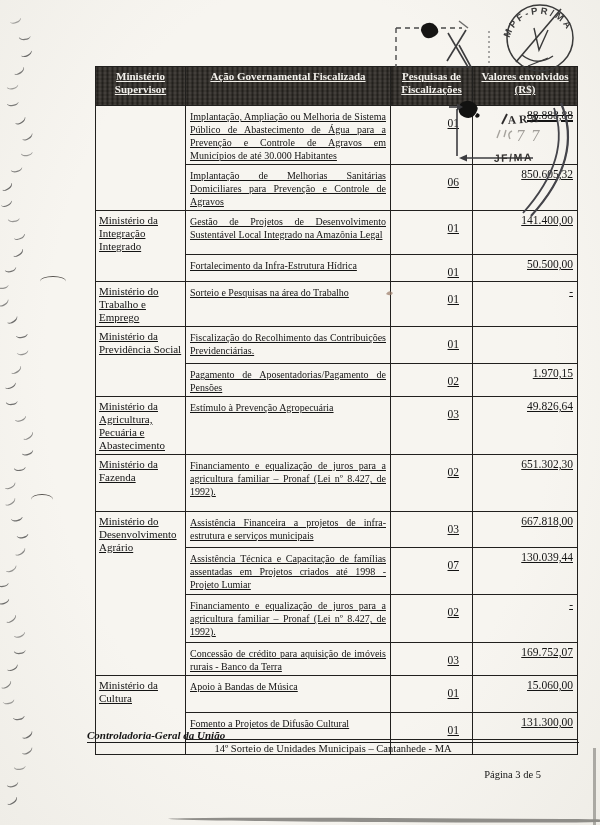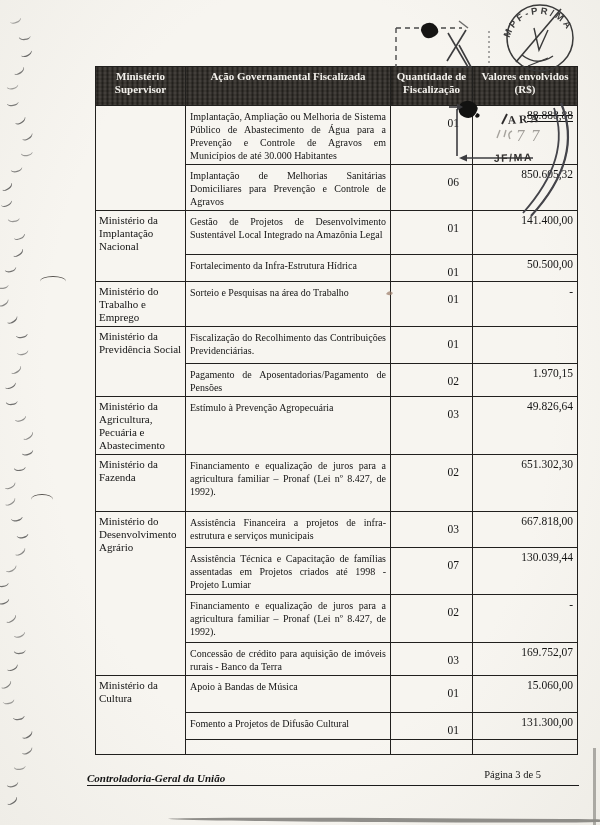--- a/index.html
+++ b/index.html
@@ -7,21 +7,21 @@
         background:#f5f3ee;
         background-image:radial-gradient(ellipse at 50% 45%, #f7f5f0 60%, #efede7 100%);
         font-family:"Liberation Serif","DejaVu Serif",serif;color:#141414;}
 
   
   .hook{position:absolute;font:13px "DejaVu Serif",serif;color:#3e3e3e;pointer-events:none;}
   .arc{position:absolute;border-top:1.6px solid #55514d;border-radius:50%;height:10px;pointer-events:none;}
 
   
   table.fisc{position:absolute;left:95px;top:66px;width:482px;border-collapse:collapse;table-layout:fixed;}
-  table.fisc td,table.fisc th{border:1px solid #21201e;vertical-align:top;overflow:hidden;}
+  table.fisc td,table.fisc th{border:1px solid #21201e;vertical-align:top;overflow:hidden;text-decoration:underline;}
   th.hd{background:#36322c;
         background-image:repeating-linear-gradient(90deg, rgba(0,0,0,.28) 0 2px, rgba(255,255,255,.05) 2px 5px),
                          repeating-linear-gradient(0deg, rgba(255,255,255,.06) 0 1px, rgba(0,0,0,.12) 1px 4px);
         color:#f3f1ec;font-weight:bold;font-size:11px;line-height:13px;text-align:center;
         padding:3px 2px 2px;height:33px;border:1px solid #111;}
   td.min{font-size:11px;line-height:13px;padding:3px 2px 2px 3px;}
   td.act{font-size:10px;line-height:13px;padding:4px 4px 2px 4px;text-align:justify;}
   td.qty{font-size:11.5px;line-height:13px;text-align:right;padding:11px 13px 2px 2px;}
   td.val{font-size:11.5px;line-height:13px;text-align:right;padding:3px 4px 2px 2px;}
   td.nb{border-bottom:none;}
@@ -30,21 +30,21 @@
   
   svg.overlay{position:absolute;left:0;top:0;pointer-events:none;}
   .stamp-frag{font:bold 11.5px "Liberation Serif",serif;letter-spacing:3px;fill:#2d2b2b;}
   .hw-gray{font:italic 14px "DejaVu Serif",serif;letter-spacing:6px;fill:#a09d98;}
   .stamp-jf{font:bold 10.5px "Liberation Sans",sans-serif;letter-spacing:1.5px;fill:#33312f;}
   .stamp-circ-text{font:bold 9.5px "Liberation Sans",sans-serif;letter-spacing:2.5px;fill:#3a3a3a;}
 
   
   .footer{position:absolute;left:87px;top:729px;width:492px;font-family:"Liberation Serif",serif;}
   .forgs{display:flex;justify-content:space-between;font-size:11px;font-weight:bold;font-style:italic;
-         border-bottom:1.8px solid #1b1b1b;padding-bottom:1px;margin-top:43px;}
+         border-bottom:1.8px solid #1b1b1b;padding-bottom:1px;}
   .fmission{text-align:center;font-size:10.5px;font-weight:bold;margin-top:1px;line-height:11.5px;}
   .fevent{text-align:center;font-size:10.5px;line-height:11.5px;}
   .fpage{position:absolute;right:38px;top:40px;font-size:10.5px;font-weight:normal;}
 
   
   .edge-bottom{position:absolute;left:168px;top:818px;width:432px;height:4px;background:#6e6c68;
                border-radius:60% 10% 40% 60%;transform:rotate(.3deg);opacity:.75;}
   .edge-right{position:absolute;left:593px;top:748px;width:3px;height:80px;background:#8d8b86;opacity:.7;}
 </style>
 </head>
@@ -109,38 +109,38 @@
     <colgroup>
       <col style="width:90px">
         <col style="width:205px">
         <col style="width:82px">
         <col style="width:105px">
     </colgroup>
     <tbody>
         <tr>
       <th class="hd">Ministério Supervisor</th>
       <th class="hd">Ação Governamental Fiscalizada</th>
-      <th class="hd">Quantidade de Fiscalização</th>
+      <th class="hd">Pesquisas de Fiscalizações</th>
       <th class="hd">Valores envolvidos (R$)</th>
     </tr>
 
     <tr style="height:56px">
       <td class="min" rowspan="2"></td>
       <td class="act">Implantação, Ampliação ou Melhoria de Sistema Público de Abastecimento de Água para a Prevenção e Controle de Agravos em Municípios de até 30.000 Habitantes</td>
       <td class="qty">01</td>
       <td class="val"><span class="struck">88.888,88</span></td>
     </tr>
     <tr style="height:38px">
       <td class="act">Implantação de Melhorias Sanitárias Domiciliares para Prevenção e Controle de Agravos</td>
       <td class="qty">06</td>
       <td class="val">850.605,32</td>
     </tr>
 
     <tr style="height:44px">
-      <td class="min" rowspan="2">Ministério da Implantação Nacional</td>
+      <td class="min" rowspan="2">Ministério da Integração Integrado</td>
       <td class="act">Gestão de Projetos de Desenvolvimento Sustentável Local Integrado na Amazônia Legal</td>
       <td class="qty">01</td>
       <td class="val">141.400,00</td>
     </tr>
     <tr style="height:16px">
       <td class="act">Fortalecimento da Infra-Estrutura Hídrica</td>
       <td class="qty">01</td>
       <td class="val">50.500,00</td>
     </tr>
 
@@ -270,18 +270,19 @@
     <text x="516" y="141" class="hw-gray">77</text>
     <text x="494" y="162" class="stamp-jf" transform="rotate(-2 494 162)">JF/MA</text>
 
     <path d="M386,294 q3,-5 7,-1 q-2,4 -7,1 z" fill="#9a7b66" opacity=".7"></path>
   </svg>
 
   <div class="footer">
     <div class="forgs">
       <span>Controladoria-Geral da União</span>
     </div>
+    <div class="fevent">14º Sorteio de Unidades Municipais – Cantanhede - MA</div>
     <div class="fpage">Página 3 de 5</div>
   </div>
 
   <div class="edge-bottom"></div>
   <div class="edge-right"></div>
 </div>
 
 </body></html>

